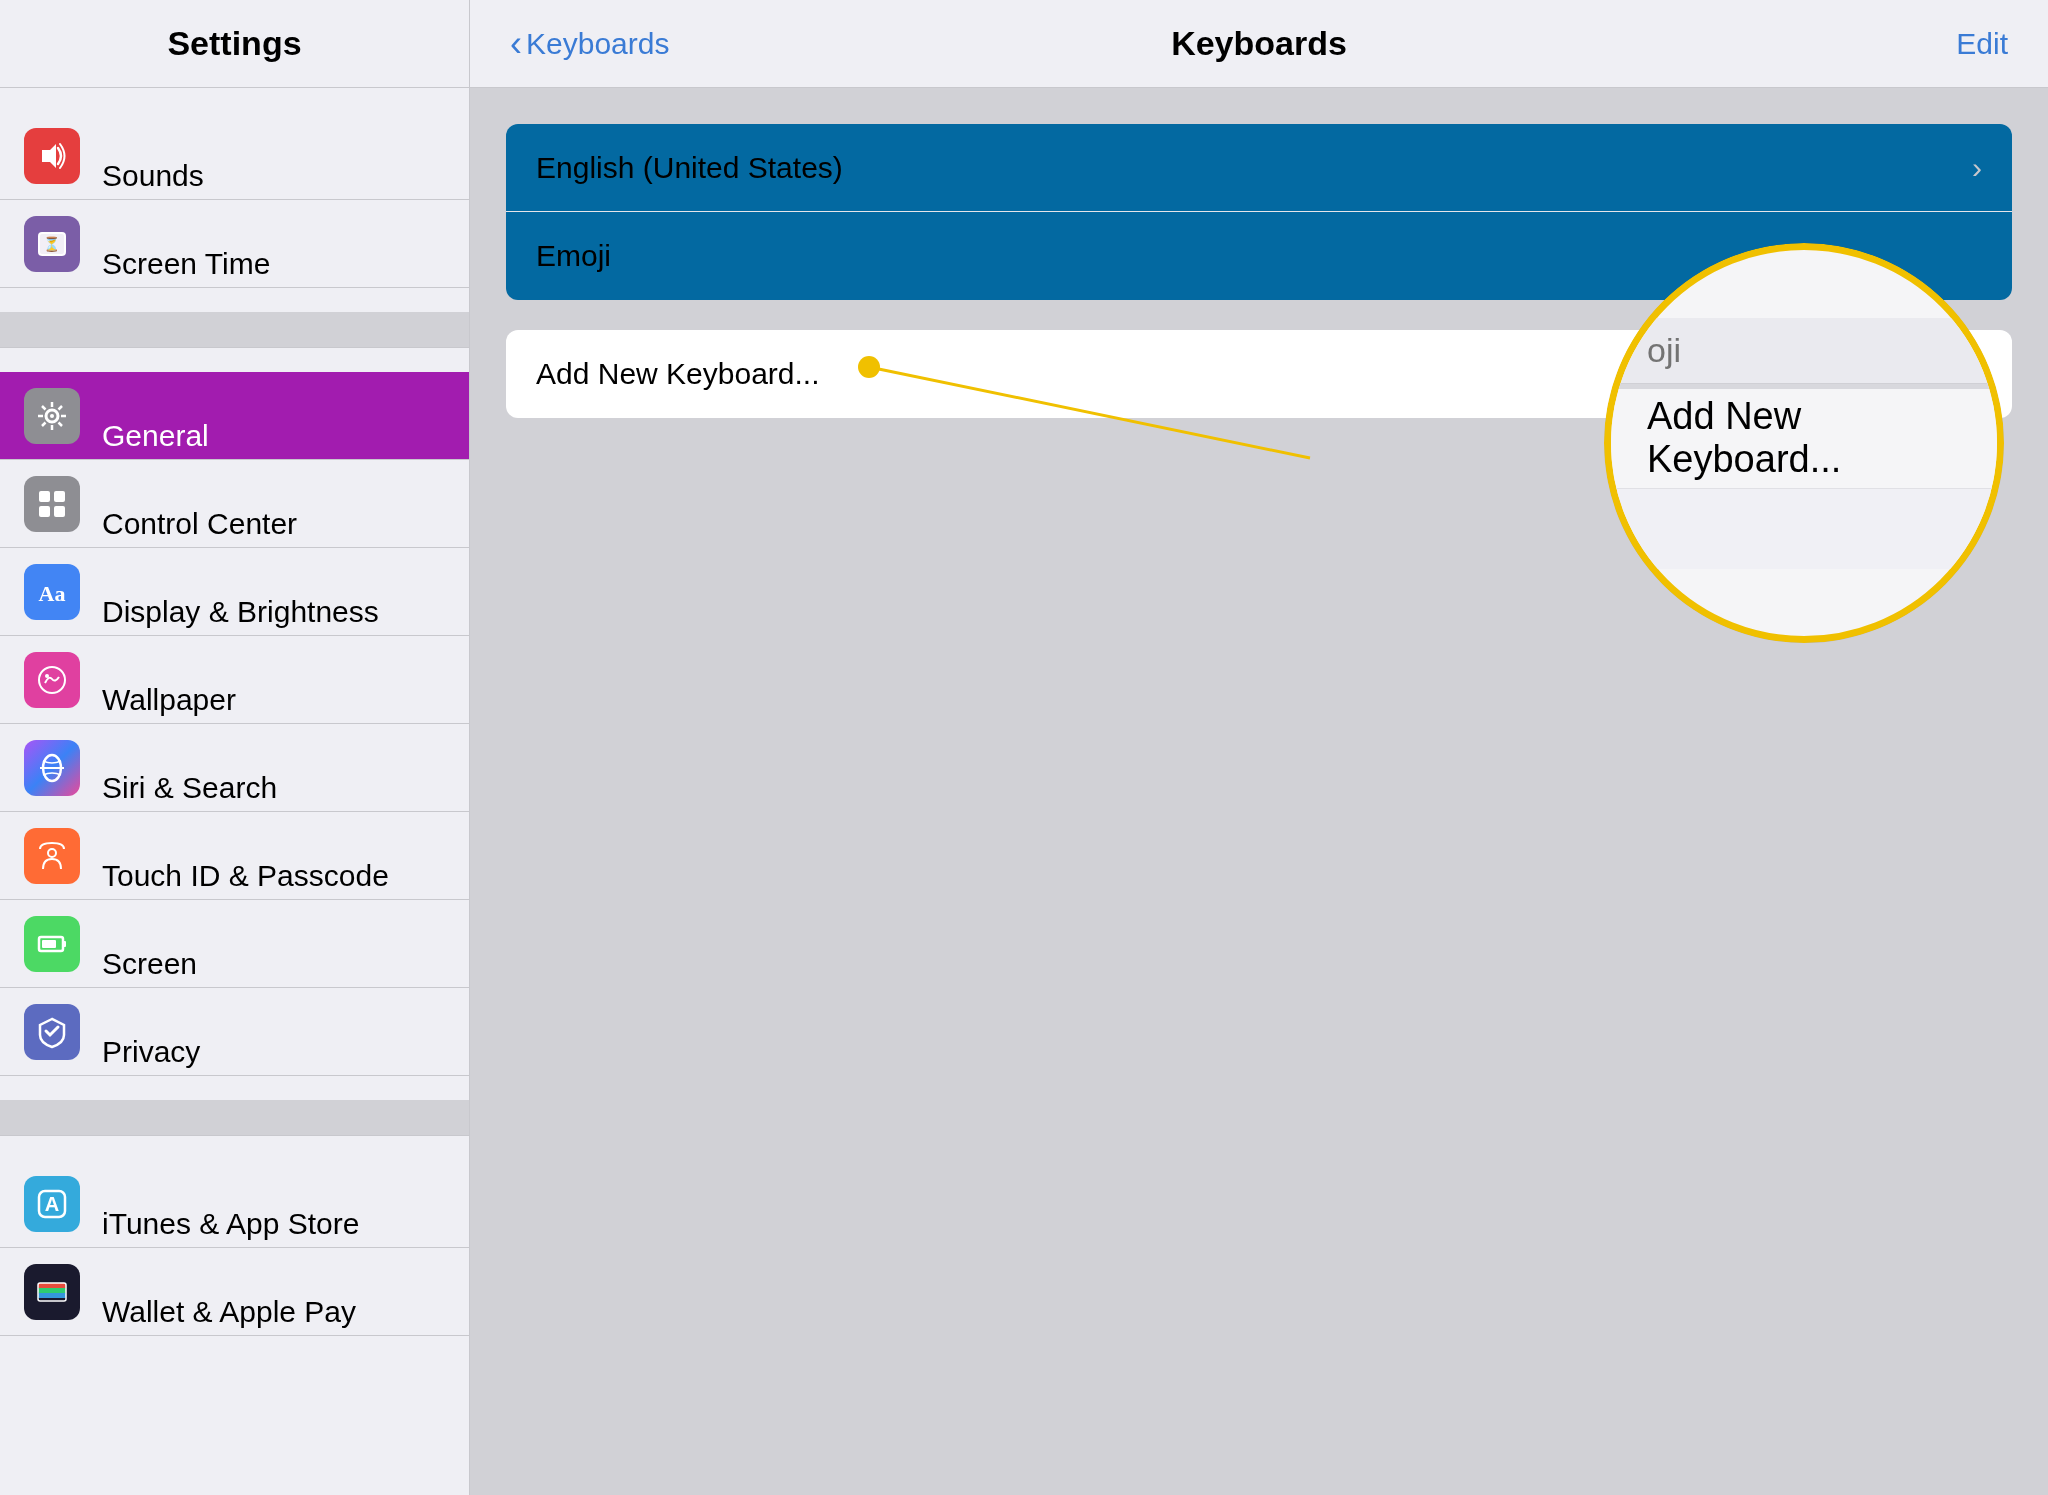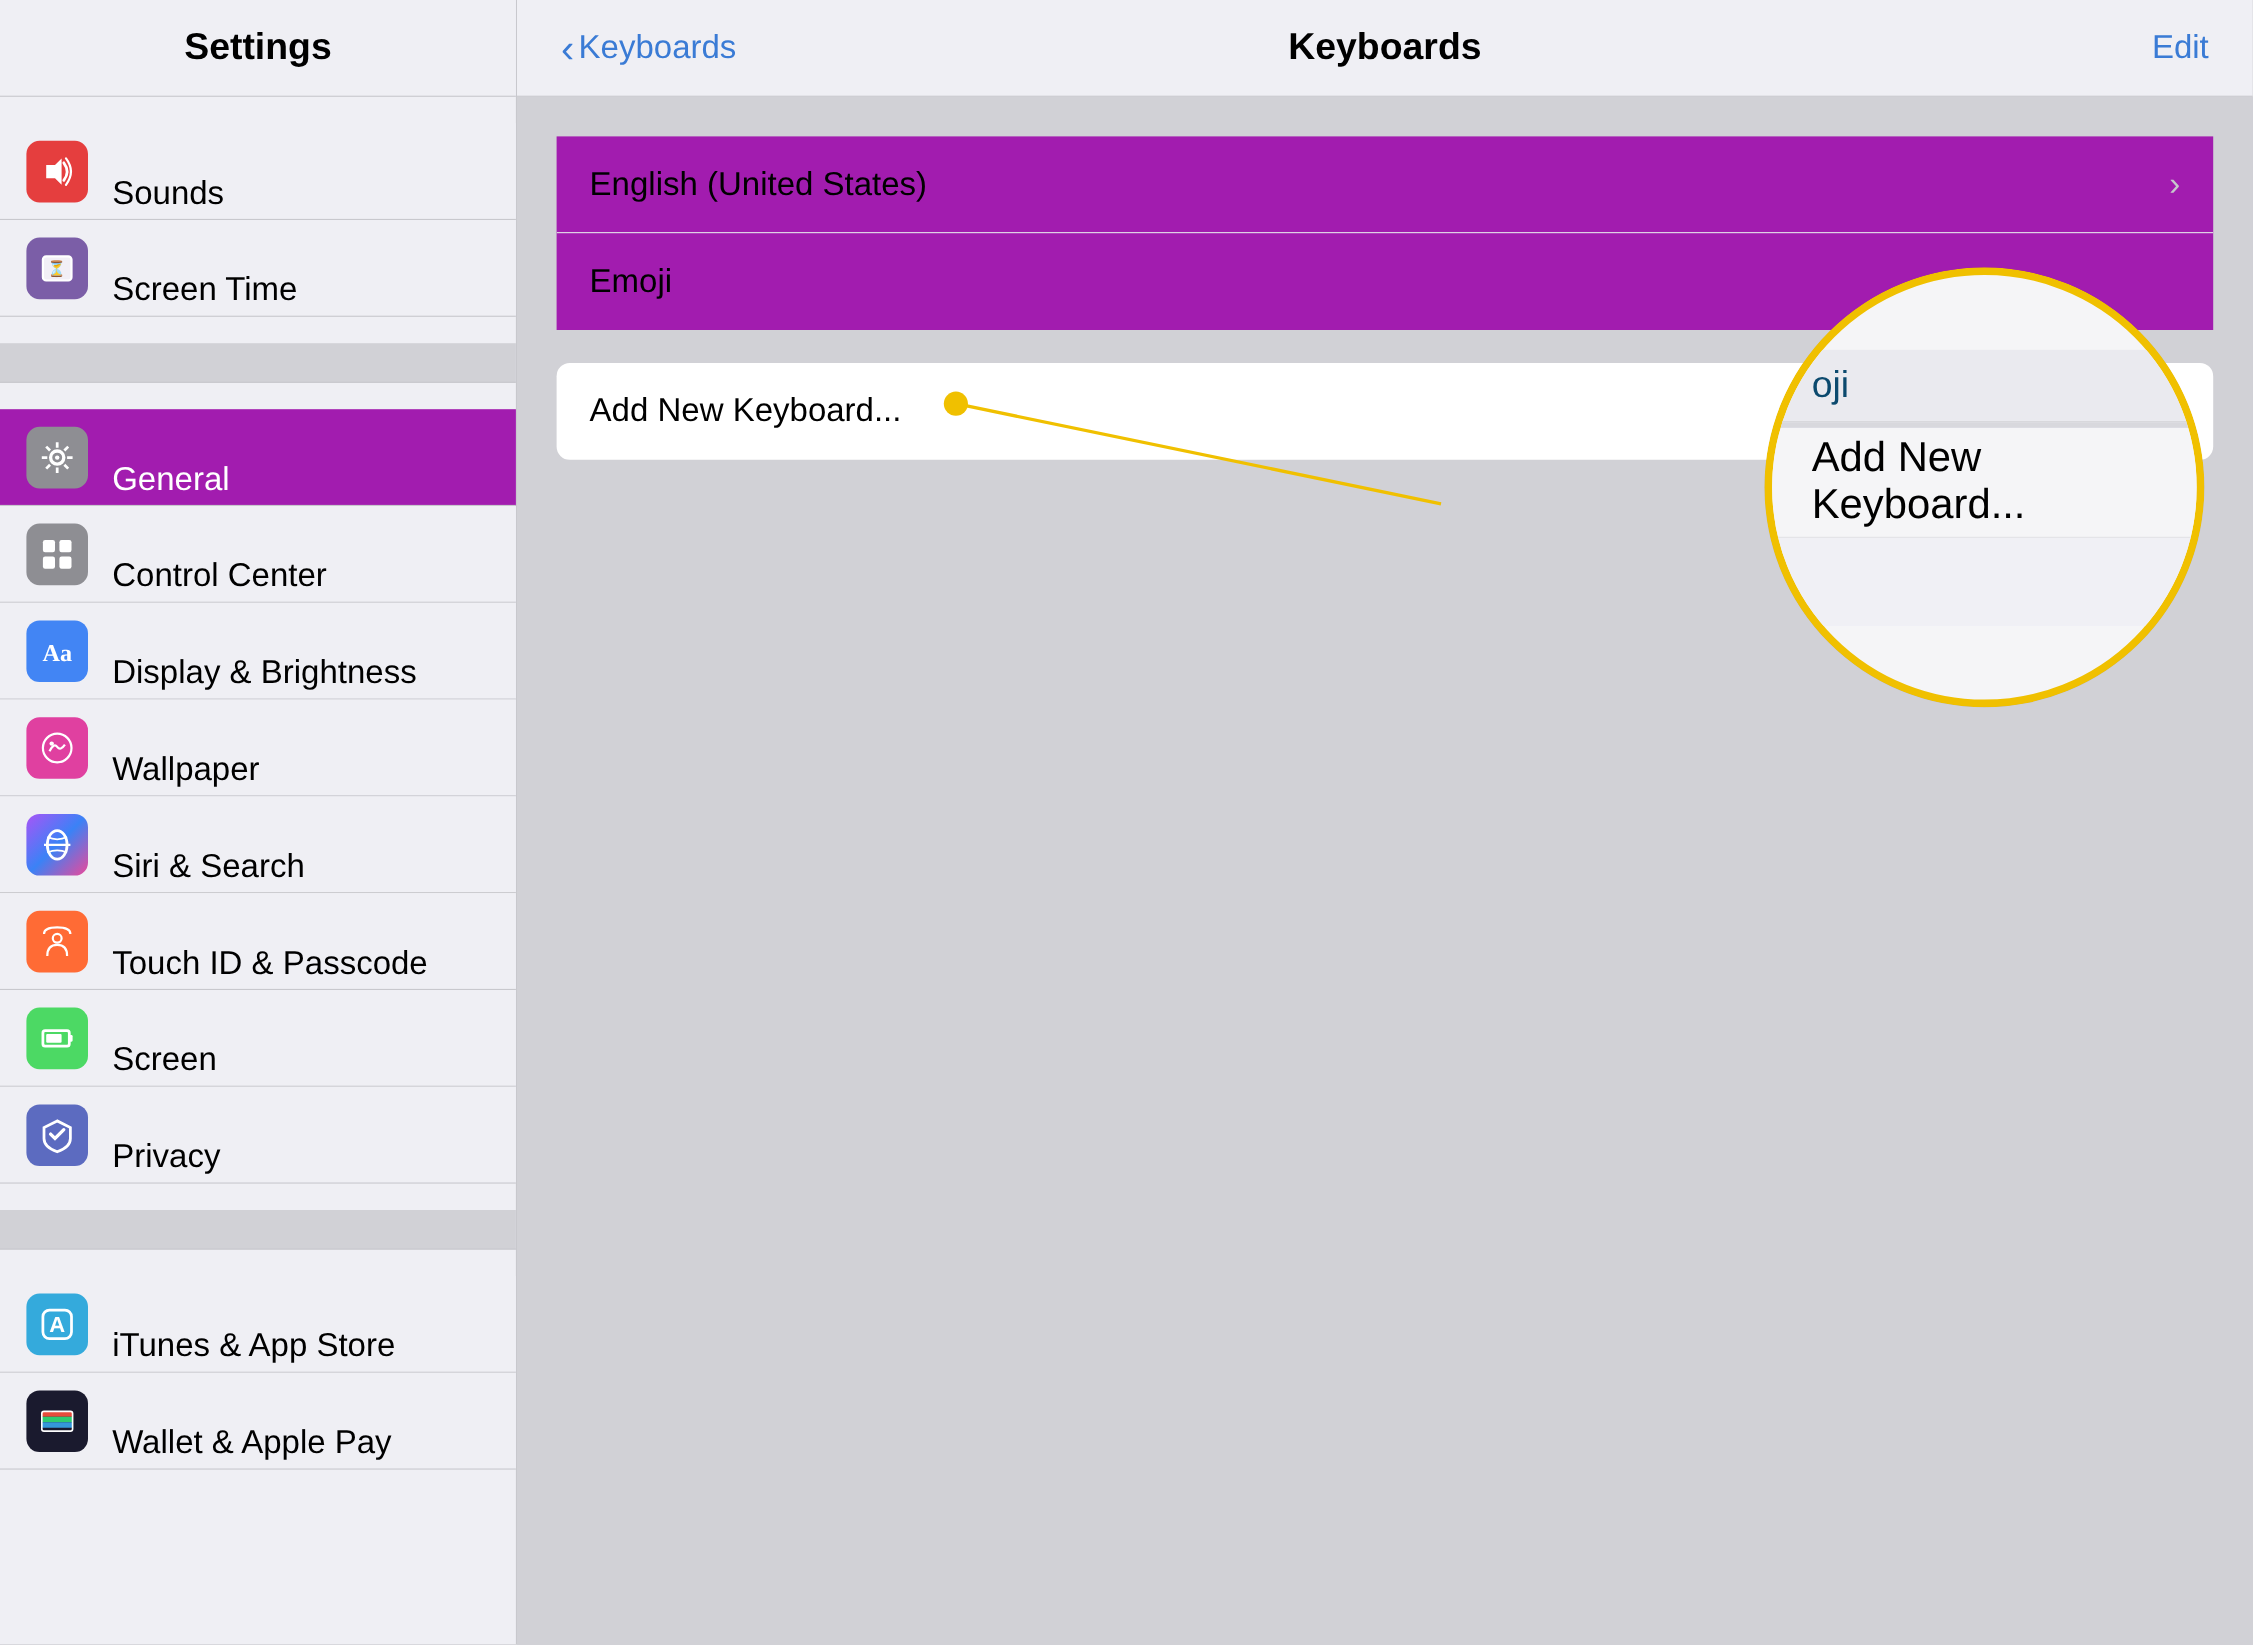--- a/index.html
+++ b/index.html
@@ -150,22 +150,22 @@
 
     
     #right-content {
       flex: 1;
       padding: 36px 36px 0 36px;
       position: relative;
     }
 
     
     .settings-card {
-      background: #a21caf;
-      border-radius: 0;
+      background: #0369a1;
+      border-radius: 12px;
       overflow: hidden;
       margin-bottom: 30px;
     }
 
     .settings-row {
       display: flex;
       align-items: center;
       height: 88px;
       padding: 0 30px;
       border-bottom: 1px solid #e5e5ea;
@@ -498,21 +498,21 @@
     </div>
 
     <svg id="annotation-line" style="position:absolute; top:0; left:0; width:100%; height:100%; pointer-events:none; z-index:9; overflow:visible;">
       <line x1="399" y1="279" x2="840" y2="370" stroke="#f0c000" stroke-width="3"></line>
     </svg>
 
     <div id="magnified-circle" style="position:absolute; right:44px; top:155px; width:400px; height:400px;">
       <div id="magnified-content" style="width:100%; height:100%; display:flex; flex-direction:column; justify-content:center; align-items:stretch; overflow:hidden;">
 
         <div class="mag-top-partial" style="height:66px; background:#eaeaef; border-bottom:1px solid #d0d0d5; padding: 0 36px; display:flex; align-items:center;">
-          <span class="mag-partial-text" style="font-size:34px; color:#0c4a6e;">oji</span>
+          <span class="mag-partial-text" style="font-size:34px; color:#737373;">oji</span>
         </div>
 
         <div style="height:5px; background:#d8d8dd;"></div>
 
         <div class="mag-row" style="height:100px; background:#f5f5f7; display:flex; align-items:center; padding:0 36px; border-bottom:1px solid #e0e0e5;">
           <span class="mag-row-label" style="font-size:38px; font-weight:500; color:#000;">Add New Keyboard...</span>
         </div>
 
         <div class="mag-bottom-partial" style="height:80px; background:#f0f0f5;"></div>
 

